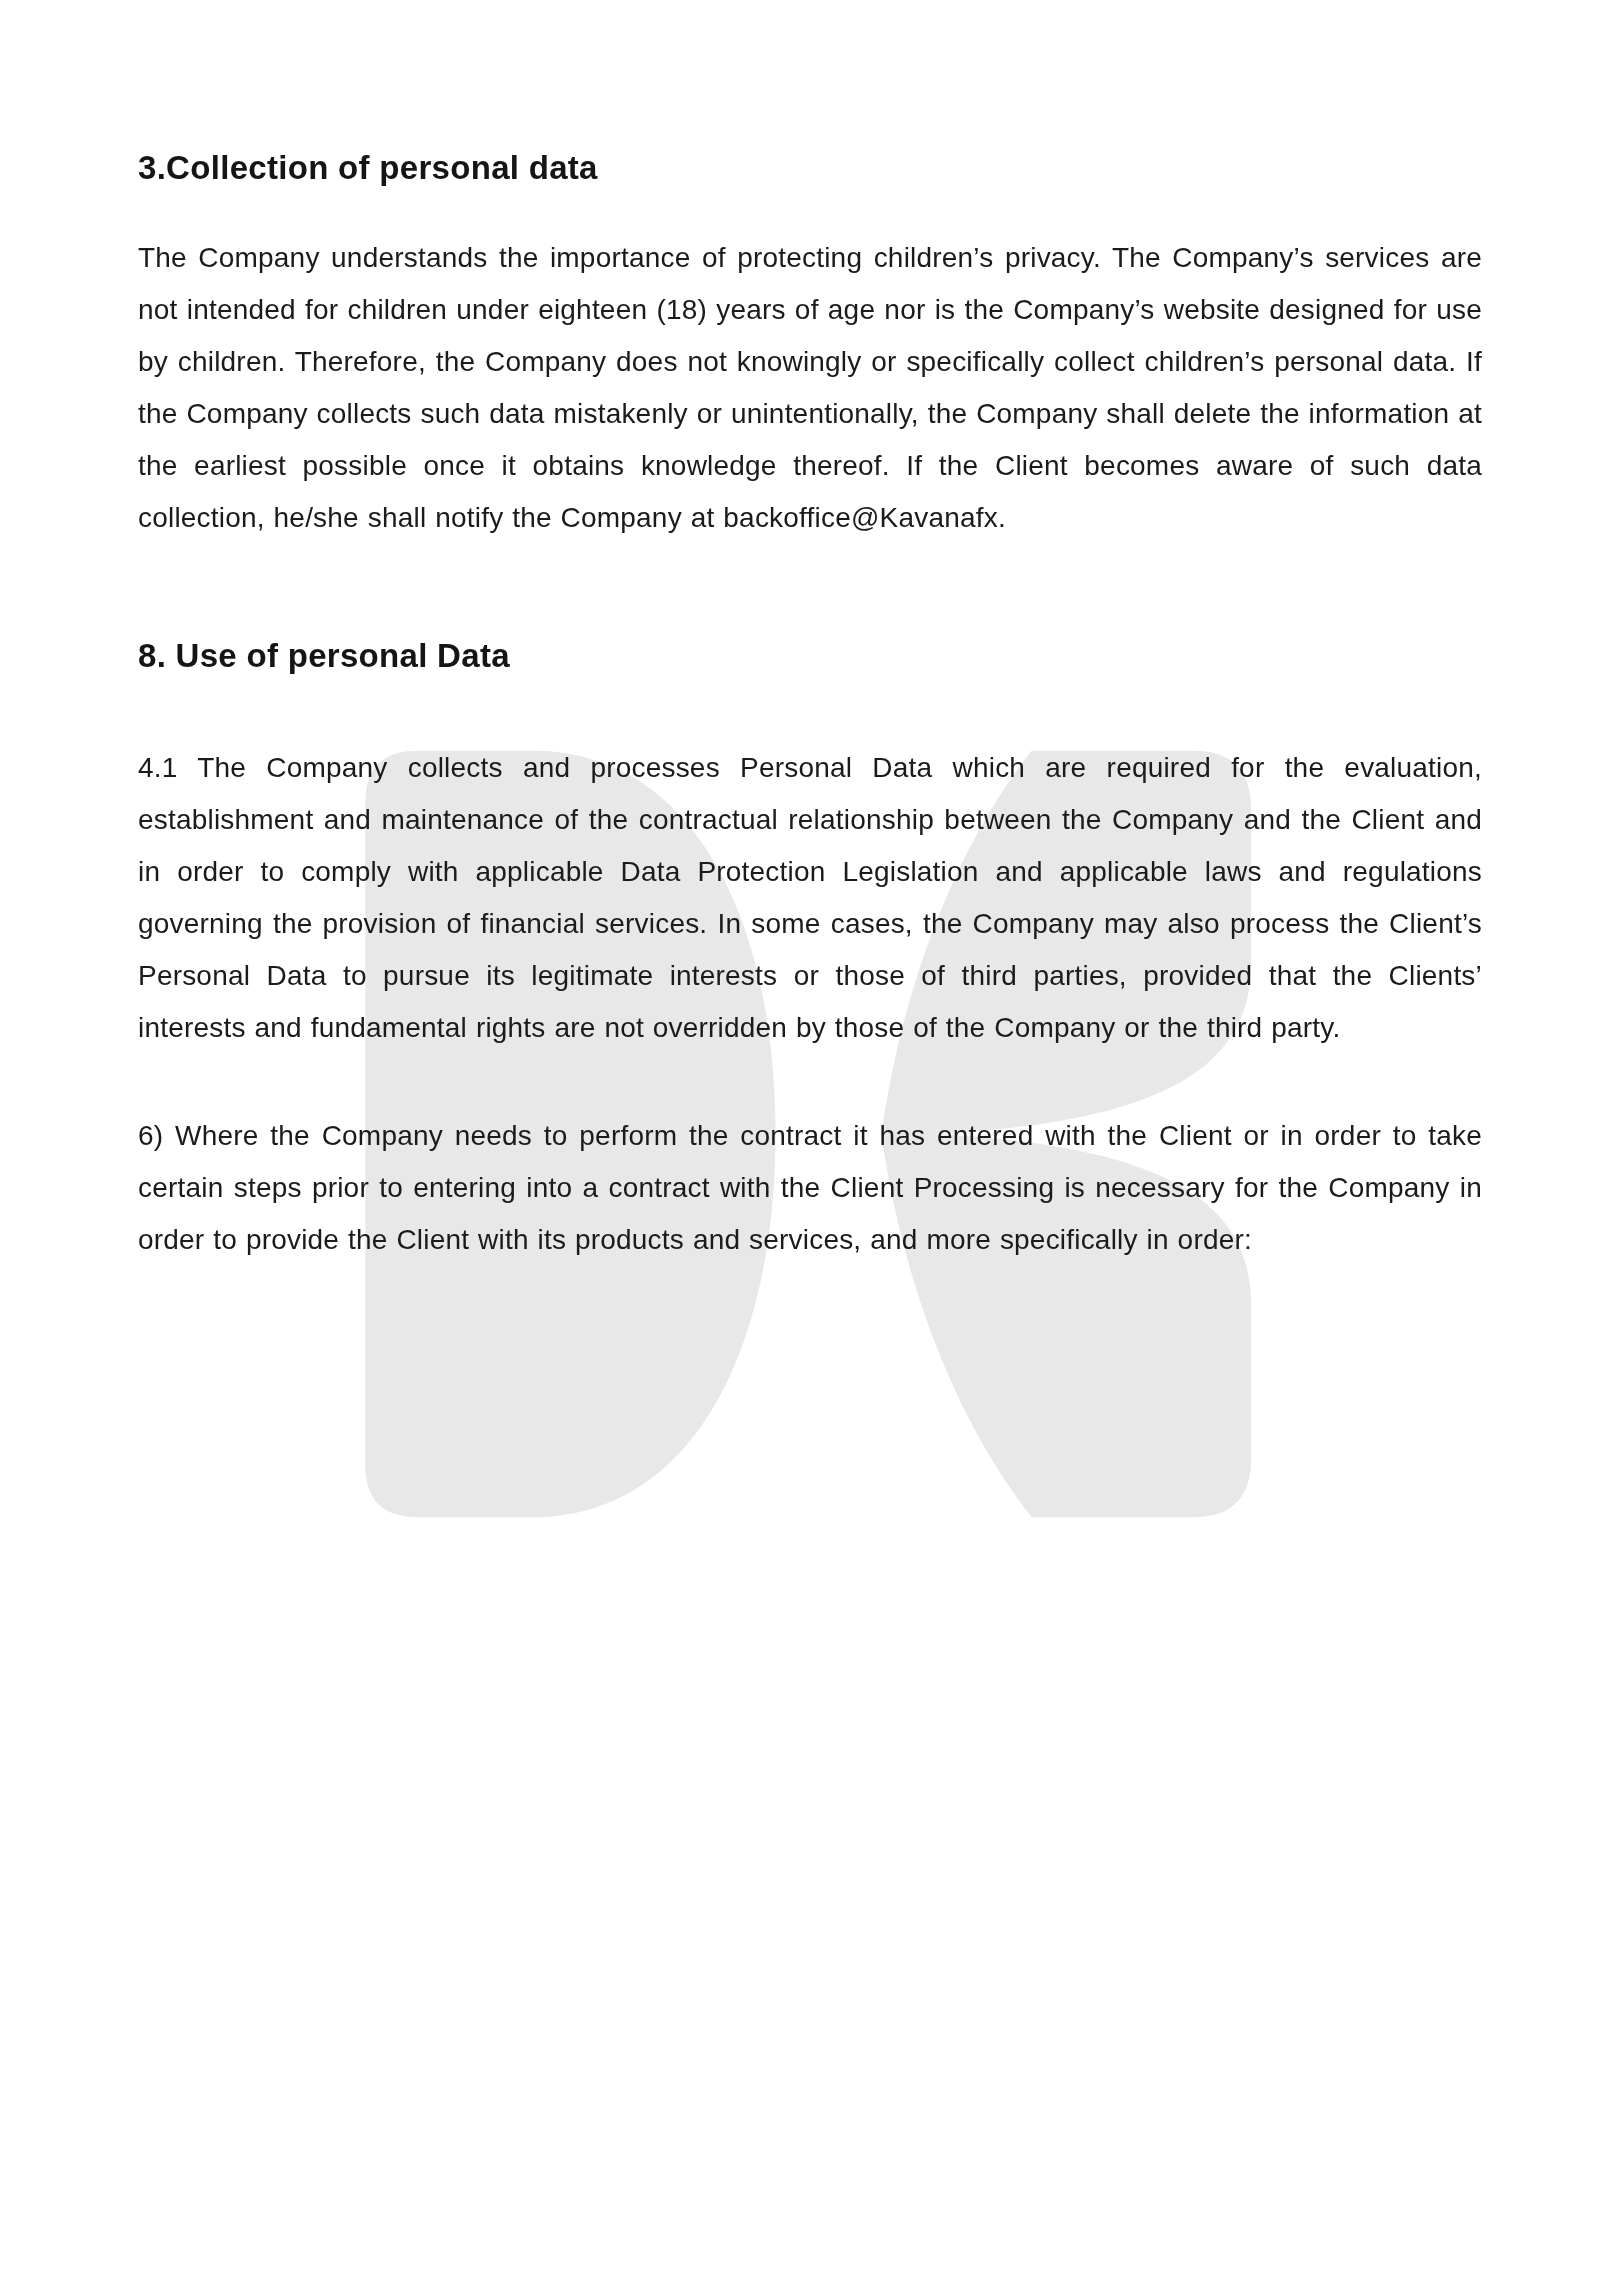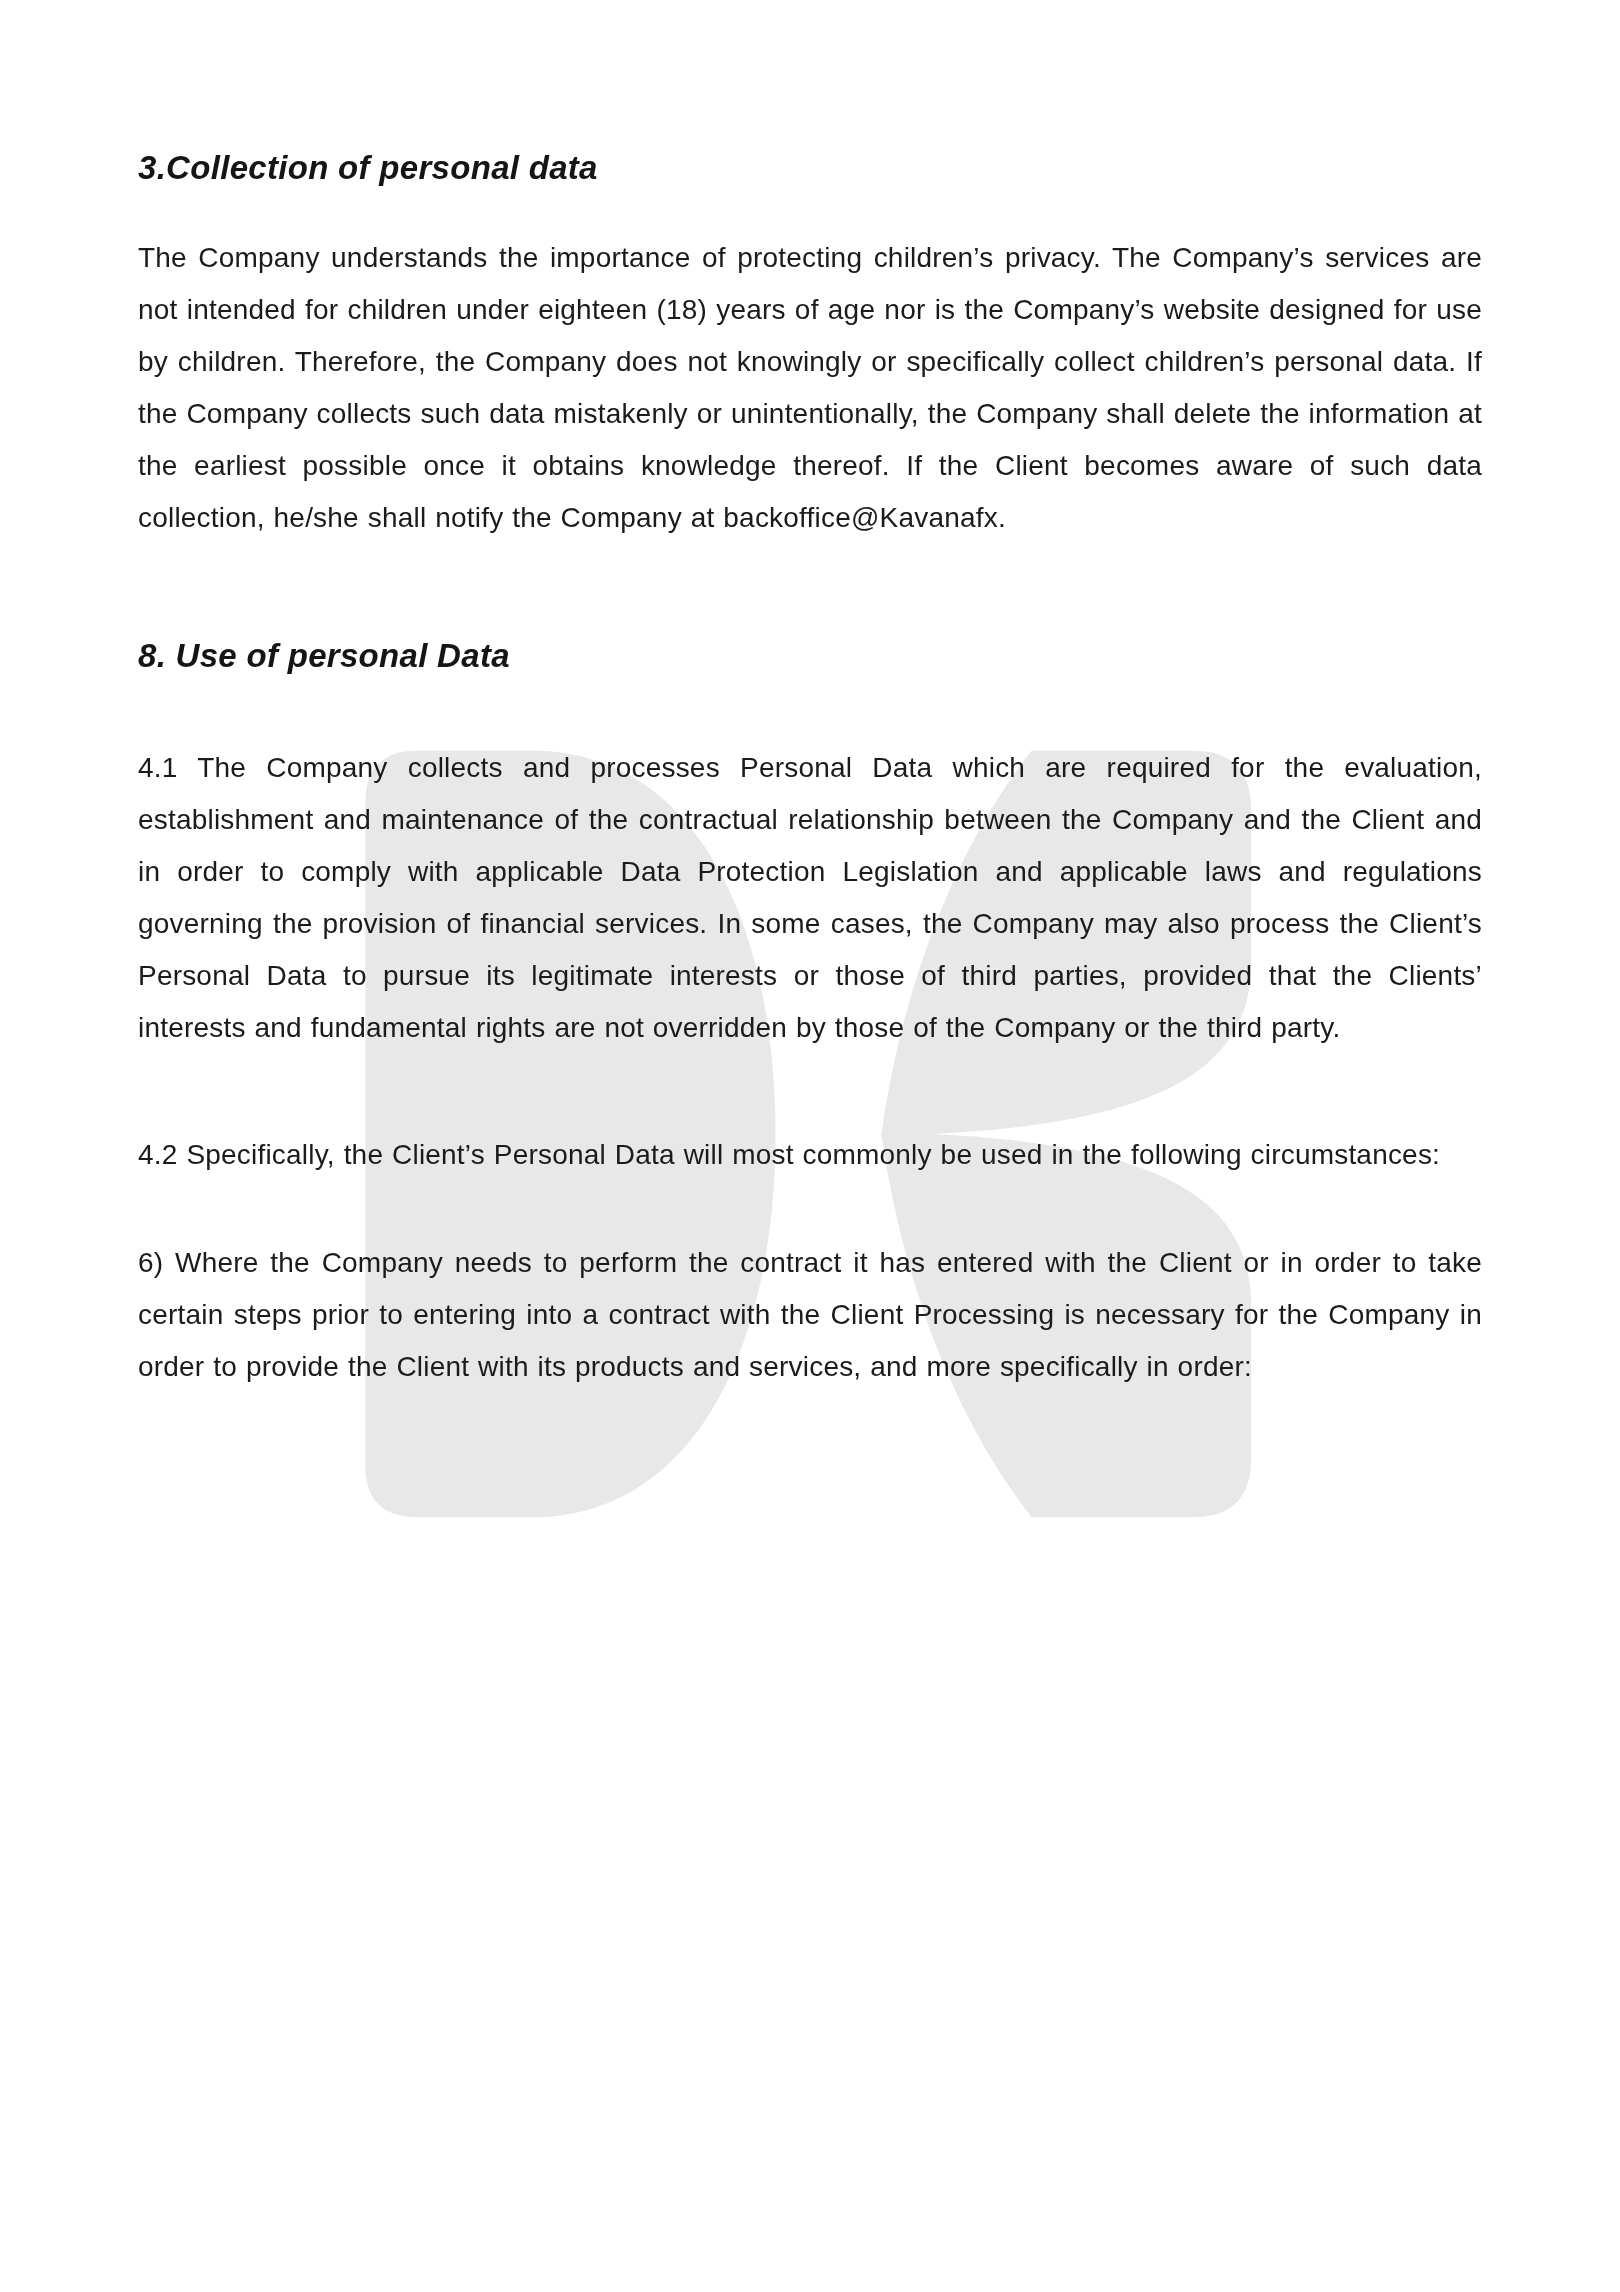--- a/index.html
+++ b/index.html
@@ -33,21 +33,20 @@
     top: 0;
     z-index: 1;
   }
   h2.heading {
     font-size: 33px;
     font-weight: 700;
     color: #151515;
     line-height: 38px;
     margin: 0;
     letter-spacing: 0.3px;
-    font-style: italic;
   }
   h2.heading-3 { margin-top: 149px; }
   h2.heading-4 { margin-top: 93px; }
   p.body-para {
     font-size: 28px;
     line-height: 52px;
     margin: 0;
     text-align: justify;
     letter-spacing: 0.2px;
     word-spacing: 0.9px;
@@ -97,19 +96,18 @@
   <div class="content">
 
     <h2 class="heading heading-3">3.Collection of personal data</h2>
 
     <p class="body-para para-collection">The Company understands the importance of protecting children’s privacy. The Company’s services are not intended for children under eighteen (18) years of age nor is the Company’s website designed for use by children. Therefore, the Company does not knowingly or specifically collect children’s personal data. If the Company collects such data mistakenly or unintentionally, the Company shall delete the information at the earliest possible once it obtains knowledge thereof. If the Client becomes aware of such data collection, he/she shall notify the Company at backoffice@Kavanafx.</p>
 
     <h2 class="heading heading-4">8. Use of personal Data</h2>
 
     <p class="body-para para-41">4.1 The Company collects and processes Personal Data which are required for the evaluation, establishment and maintenance of the contractual relationship between the Company and the Client and in order to comply with applicable Data Protection Legislation and applicable laws and regulations governing the provision of financial services. In some cases, the Company may also process the Client’s Personal Data to pursue its legitimate interests or those of third parties, provided that the Clients’ interests and fundamental rights are not overridden by those of the Company or the third party.</p>
 
-    <p class="body-para para-42">4.2 Specifically, the Client’s Personal Data will most commonly be used in the following circumstances:</p>
 
     <p class="body-para para-1where">6) Where the Company needs to perform the contract it has entered with the Client or in order to take certain steps prior to entering into a contract with the Client Processing is necessary for the Company in order to provide the Client with its products and services, and more specifically in order:</p>
 
   </div>
 </div>
 
 
 </body></html>

